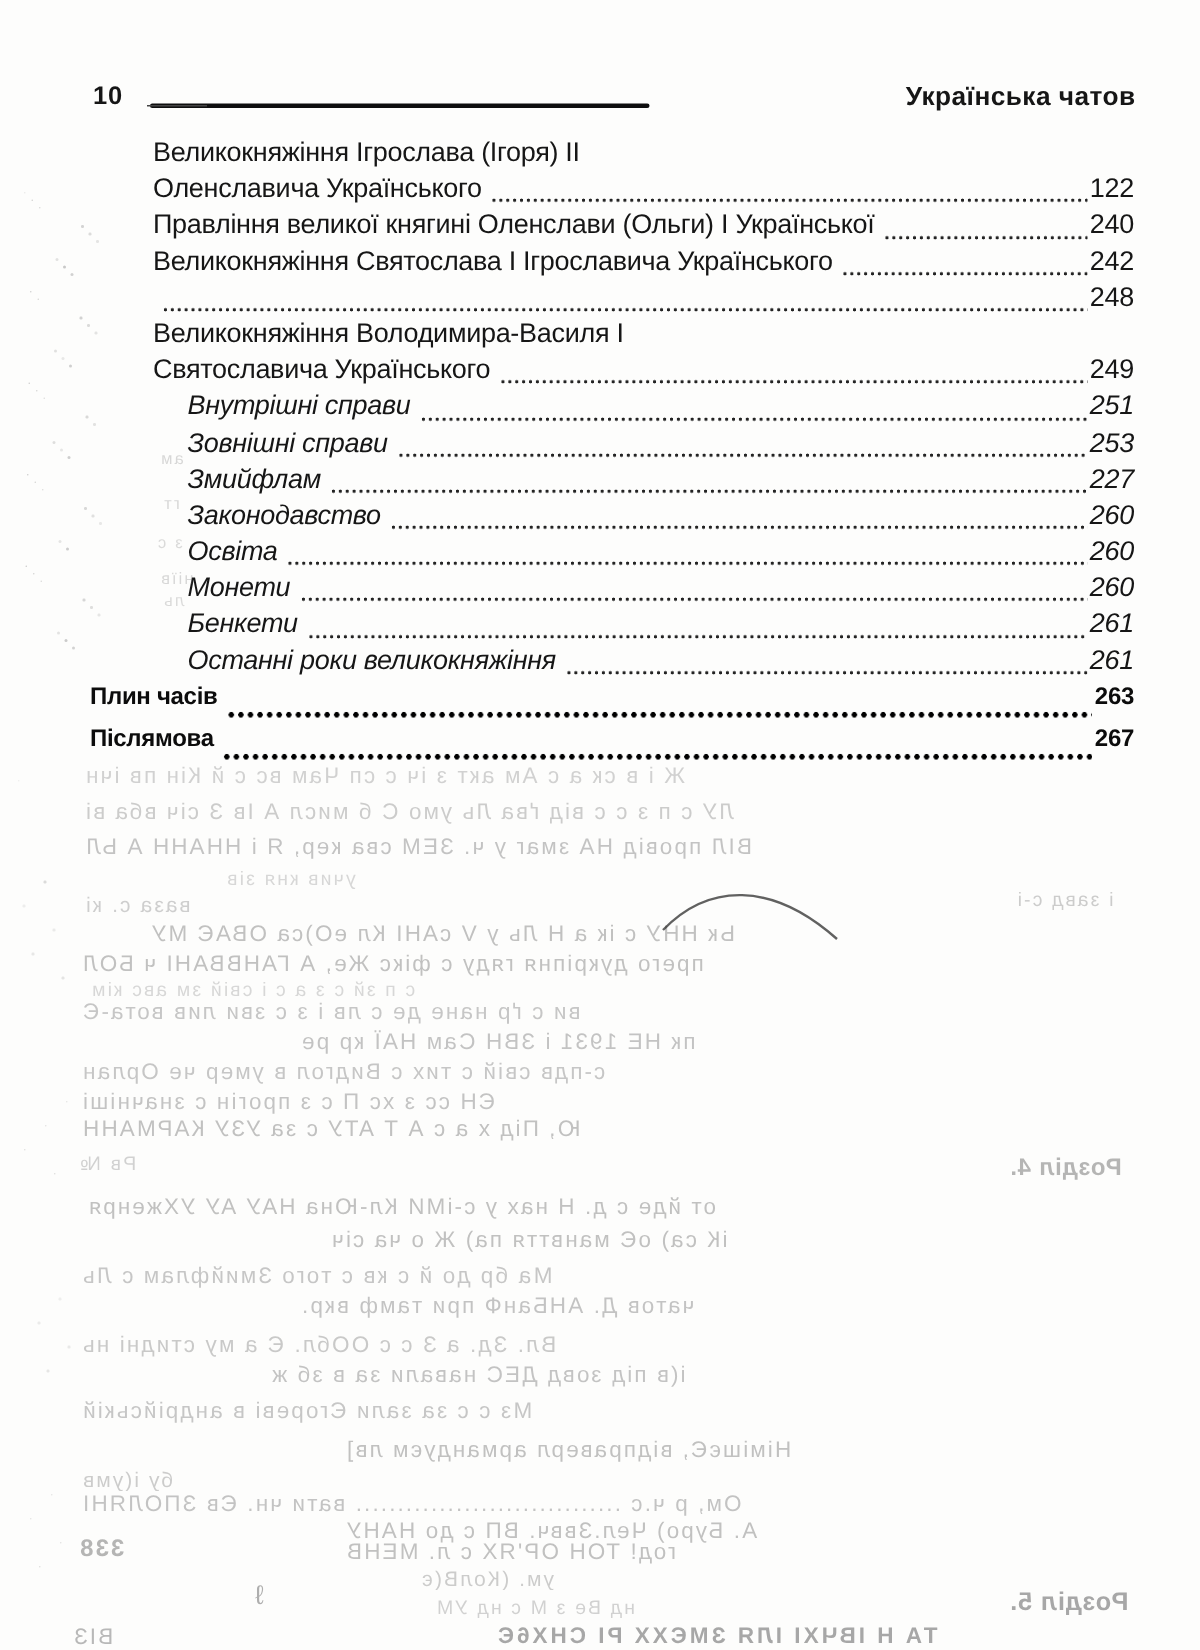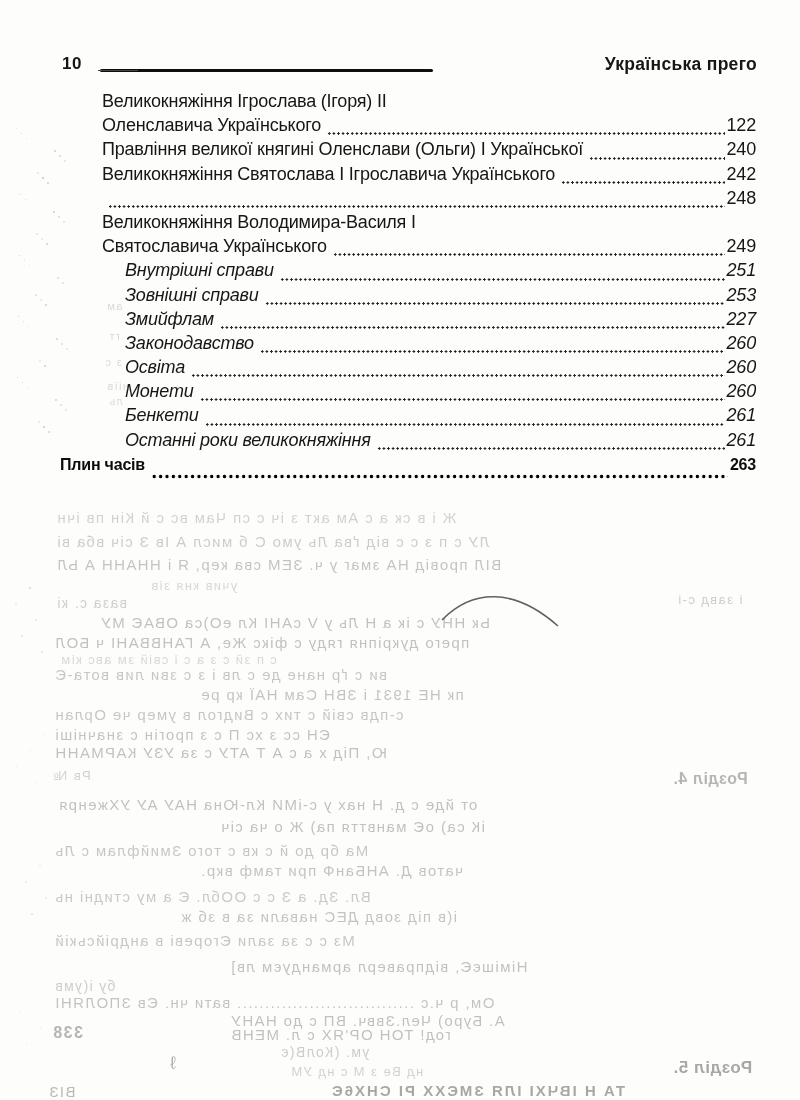--- a/index.html
+++ b/index.html
@@ -37,21 +37,21 @@
   .speck{position:absolute;background:#6a6a6a;border-radius:50%;}
   .arc-svg{position:absolute;left:438px;top:586px;}
 </style>
 </head>
 <body>
 
 <div class="page">
 
   <div class="hdr-num">10</div>
   <div class="hdr-rule"></div>
-  <div class="hdr-title">Українська прего</div>
+  <div class="hdr-title">Українська чатов</div>
 
   <div class="toc" id="toc">
       <div class="toc-row main">
         <span>Великокняжіння Ігрослава (Ігоря) II</span>
       </div>
       <div class="toc-row main">
         <span>Оленславича Українського</span>
         <span class="leader"></span>
         <span class="pageno">122</span>
       </div>
@@ -114,20 +114,25 @@
       </div>
       <div class="toc-row sub">
         <span>Останні роки великокняжіння</span>
         <span class="leader"></span>
         <span class="pageno">261</span>
       </div>
       <div class="toc-row chapter">
         <span>Плин часів</span>
         <span class="leader"></span>
         <span class="pageno">263</span>
+      </div>
+      <div class="toc-row chapter">
+        <span>Післямова</span>
+        <span class="leader"></span>
+        <span class="pageno">267</span>
       </div>
     </div>
 
   <div class="ghost" id="ghost">
       <div class="ghost-line mirror" style="top: 509px; left: 56px; opacity: 0.3; font-size: 15px; font-weight: 400; letter-spacing: 1.4px;">Ж і в  ск а  с Ам  акт  з  іч  с  сп  Чам  вс  с й  Кін  пв  ічн</div>
       <div class="ghost-line mirror" style="top: 533px; left: 56px; opacity: 0.34; font-size: 15px; font-weight: 400; letter-spacing: 1.4px;">ЛУ с  п з  с  с від  ґва  Ль  умо С б мисл  А Ів  З січ  вба  ві</div>
       <div class="ghost-line mirror" style="top: 556px; left: 56px; opacity: 0.4; font-size: 15px; font-weight: 400; letter-spacing: 1.4px;">ВІЛ  провід  НА змаг  у ч.  ЗЕМ  сва кер, Я і  ННАНН  А ЬЛ</div>
       <div class="ghost-line mirror" style="top: 578px; left: 150px; opacity: 0.26; font-size: 13px; font-weight: 400; letter-spacing: 1.4px;">учив  кня зів</div>
       <div class="ghost-line mirror" style="top: 595px; left: 56px; opacity: 0.32; font-size: 14px; font-weight: 400; letter-spacing: 1.4px;">ваза  с. кі</div>
       <div class="ghost-line mirror" style="top: 592px; right: 58px; opacity: 0.34; font-size: 13px; font-weight: 400; letter-spacing: 1.4px;">і  завд  с-і</div>

